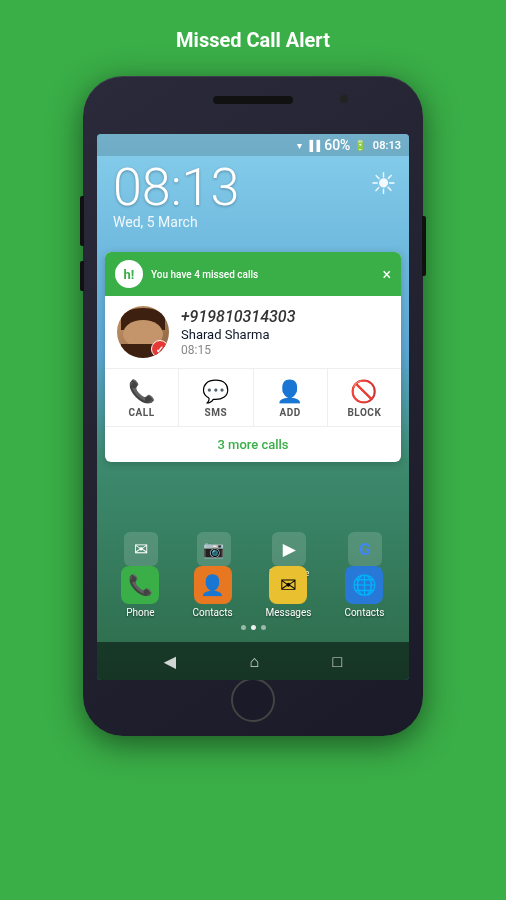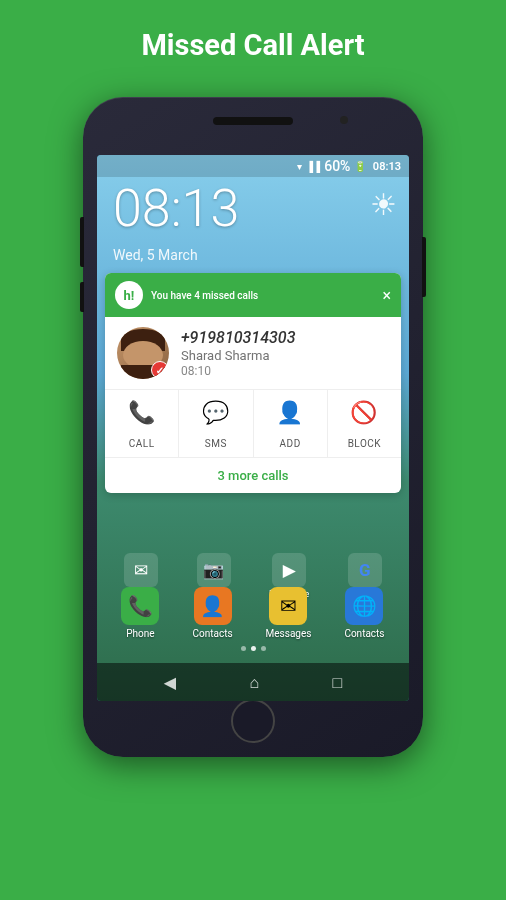--- a/index.html
+++ b/index.html
@@ -14,23 +14,23 @@
       align-items: center;
     }
 
     
     .header-section {
       text-align: center;
       padding: 28px 20px 16px;
       color: white;
     }
     .header-title {
-      font-size: 29px;
+      font-size: 20px;
       font-weight: 700;
-      margin-bottom: 19px;
+      margin-bottom: 8px;
     }
     .header-subtitle {
       font-size: 16px;
       font-weight: 400;
       line-height: 1.4;
     }
 
     
     .phone-wrapper {
       position: relative;
@@ -132,21 +132,21 @@
     }
     .lock-time-big {
       font-size: 52px;
       font-weight: 300;
       line-height: 1;
       text-shadow: 0 1px 3px rgba(0,0,0,0.3);
     }
     .lock-date {
       font-size: 14px;
       font-weight: 400;
-      margin-top: 12px;
+      margin-top: 0;
       opacity: 0.9;
     }
 
     
     .weather-icon {
       position: absolute;
       top: 32px;
       right: 12px;
       color: white;
       font-size: 30px;
@@ -261,21 +261,21 @@
       flex: 1;
     }
     .contact-number {
       font-size: 16px;
       font-weight: 500;
       color: #333;
       font-style: italic;
     }
     .contact-name {
       font-size: 13px;
-      color: #737373;
+      color: #0f172a;
       margin-top: 1px;
     }
     .contact-time {
       font-size: 12px;
       color: #888;
       margin-top: 1px;
     }
 
     
     .action-row {
@@ -296,23 +296,22 @@
       border-right: none;
     }
     .action-icon {
       font-size: 22px;
       color: #555;
       margin-bottom: 3px;
     }
     .action-label {
       font-size: 10px;
       color: #555;
-      font-weight: 400;
+      font-weight: 700;
       letter-spacing: 0.5px;
-      margin-top: 10px;
     }
 
     
     .more-calls {
       text-align: center;
       padding: 10px;
       color: #3aae47;
       font-size: 13px;
       font-weight: 500;
       border-top: 1px solid #eee;
@@ -491,21 +490,21 @@
         <div class="contact-row">
           <div class="contact-avatar">
             <div class="avatar-hair"></div>
             <div class="avatar-face-skin"></div>
             <div class="avatar-beard"></div>
             <div class="missed-badge">✓</div>
           </div>
           <div class="contact-info">
             <div class="contact-number">+919810314303</div>
             <div class="contact-name">Sharad Sharma</div>
-            <div class="contact-time">08:10</div>
+            <div class="contact-time">08:15</div>
           </div>
         </div>
 
         <div class="action-row">
           <div class="action-btn">
             <div class="action-icon">📞</div>
             <div class="action-label">CALL</div>
           </div>
           <div class="action-btn">
             <div class="action-icon">💬</div>

